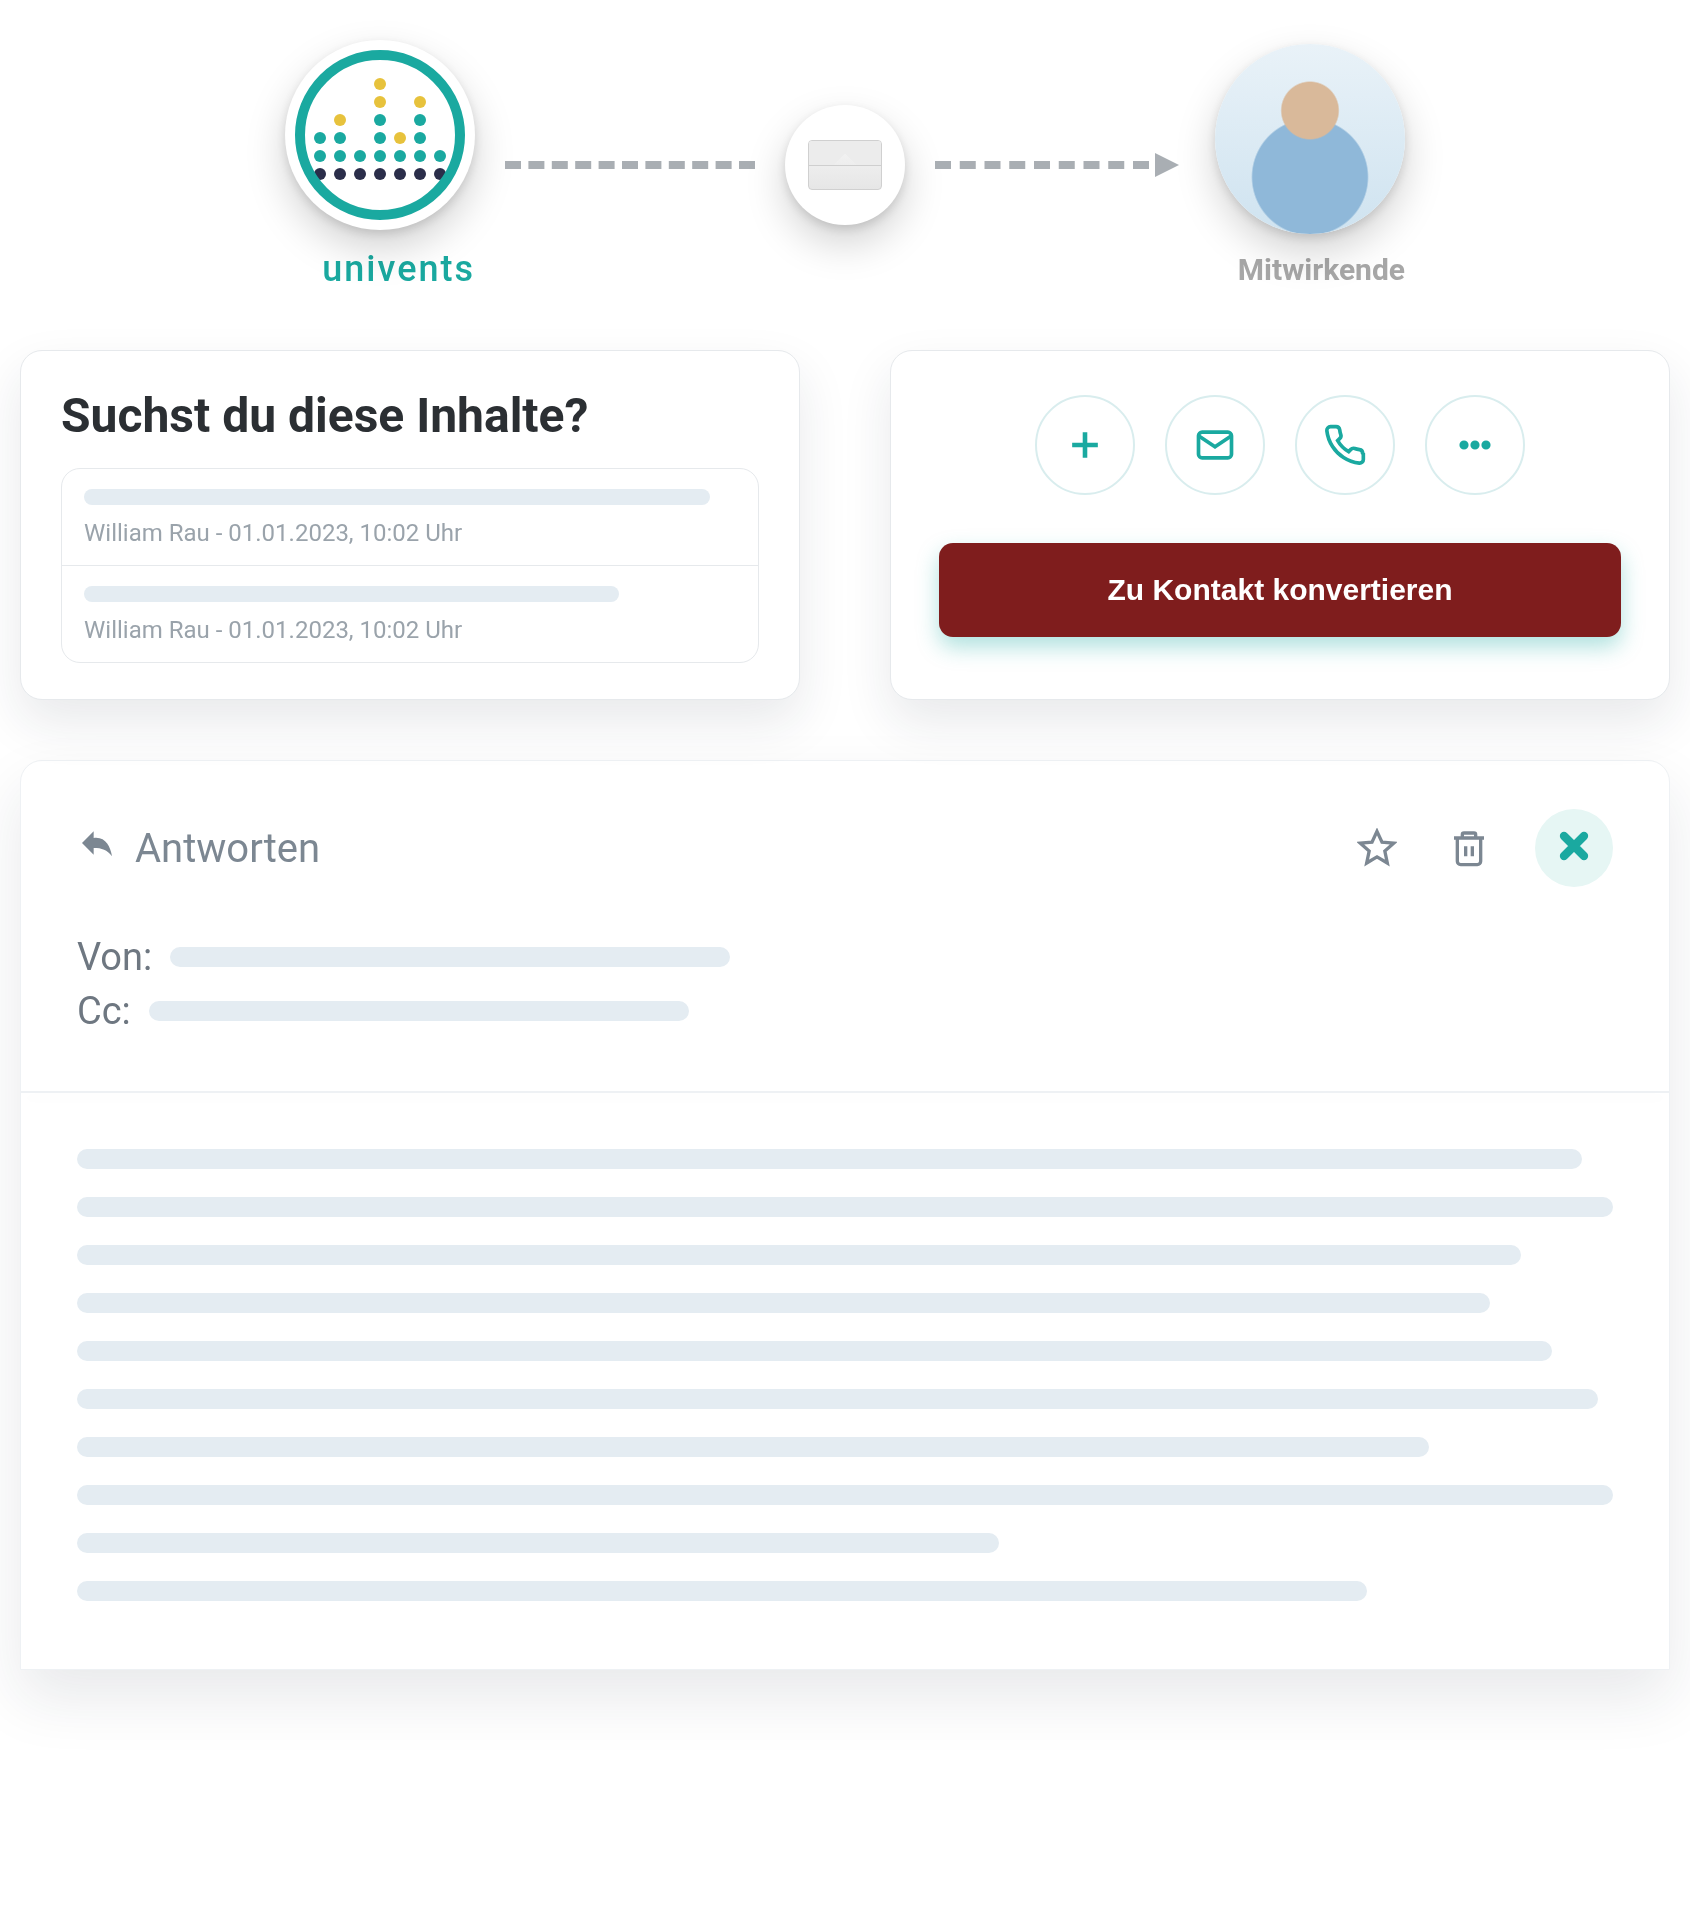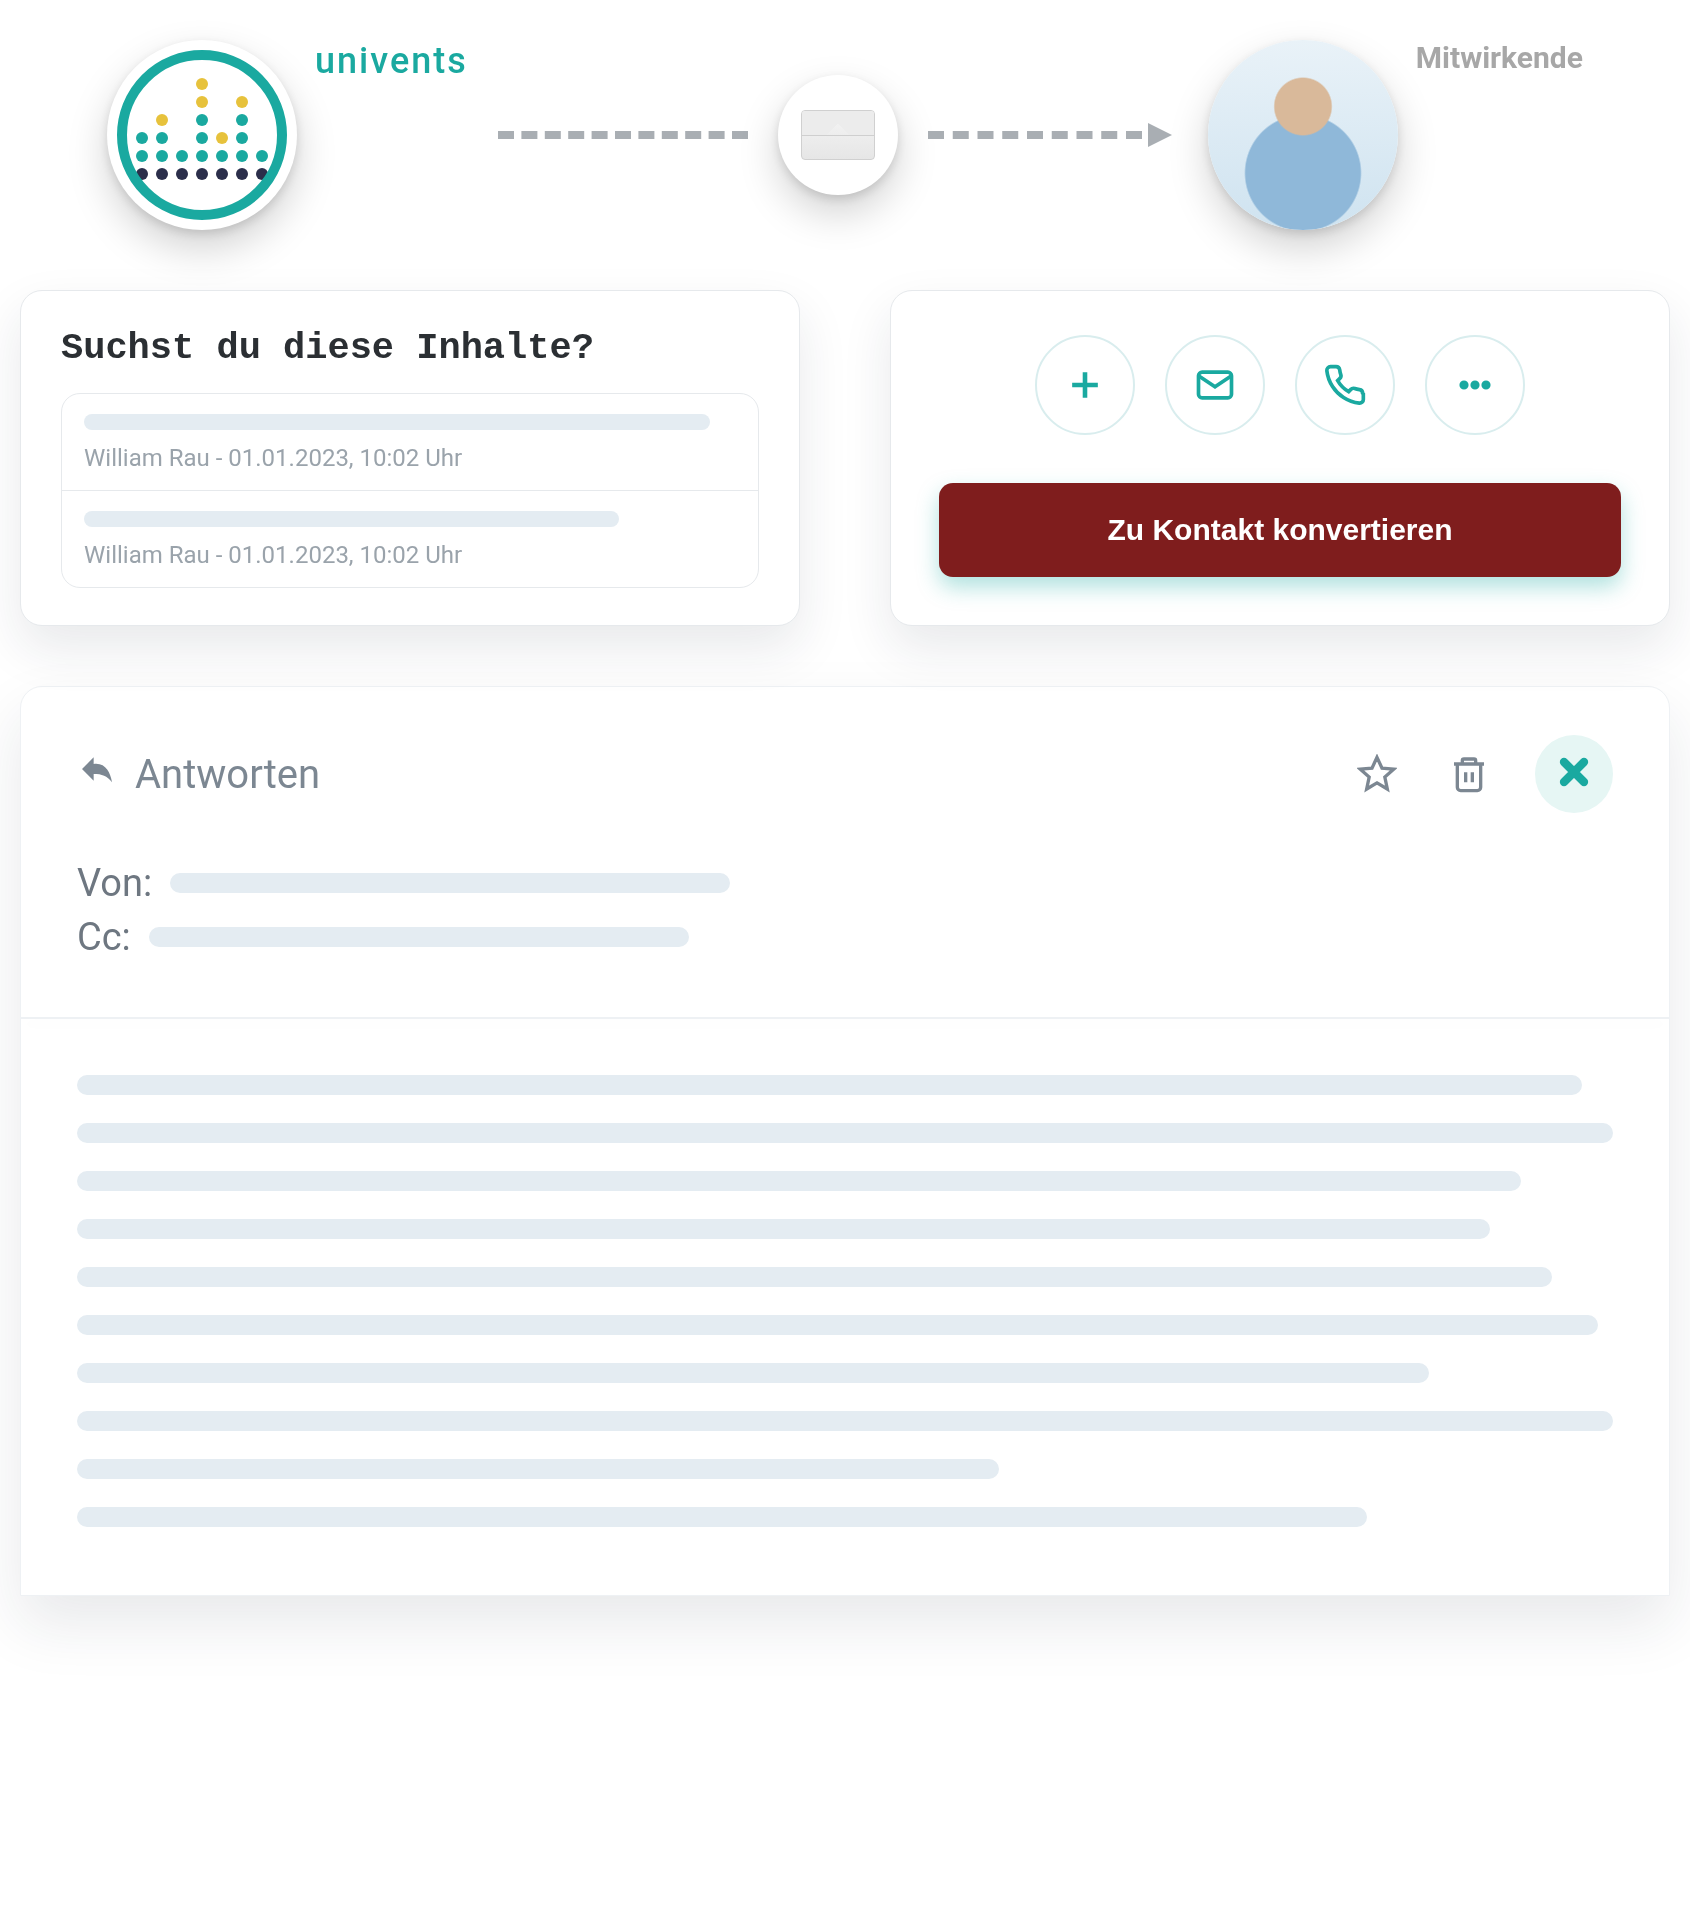--- a/index.html
+++ b/index.html
@@ -14,22 +14,22 @@
   .flow-row {
     display: flex;
     align-items: center;
     justify-content: center;
     gap: 30px;
     margin: 0 auto 60px auto;
     width: 100%;
   }
   .flow-node {
     display: flex;
-    flex-direction: row;
-    align-items: flex-start;
+    flex-direction: column;
+    align-items: flex-end;
     gap: 18px;
   }
   .flow-circle {
     width: 190px;
     height: 190px;
     border-radius: 50%;
     background: #ffffff;
     display: flex;
     align-items: center;
     justify-content: center;
@@ -124,25 +124,24 @@
     background:#fff;
     border:1px solid #e6e9ec;
     border-radius:22px;
     box-shadow: 0 22px 50px rgba(32,41,55,0.10);
     padding:36px 40px;
   }
   .card.search { flex:0 0 780px; }
   .card.actions { flex:1; padding:44px 48px 48px; }
 
   .search h2 {
-    font-size:37px;
+    font-size:48px;
     font-weight:700;
     color:#2b2f33;
     margin-bottom:24px;
-    font-family:Liberation Mono, monospace;
   }
   .result-list {
     border:1px solid #e6e9ec;
     border-radius:19px;
     overflow:hidden;
   }
   .result-item {
     padding:20px 22px 18px;
     border-top:1px solid #e6e9ec;
   }

